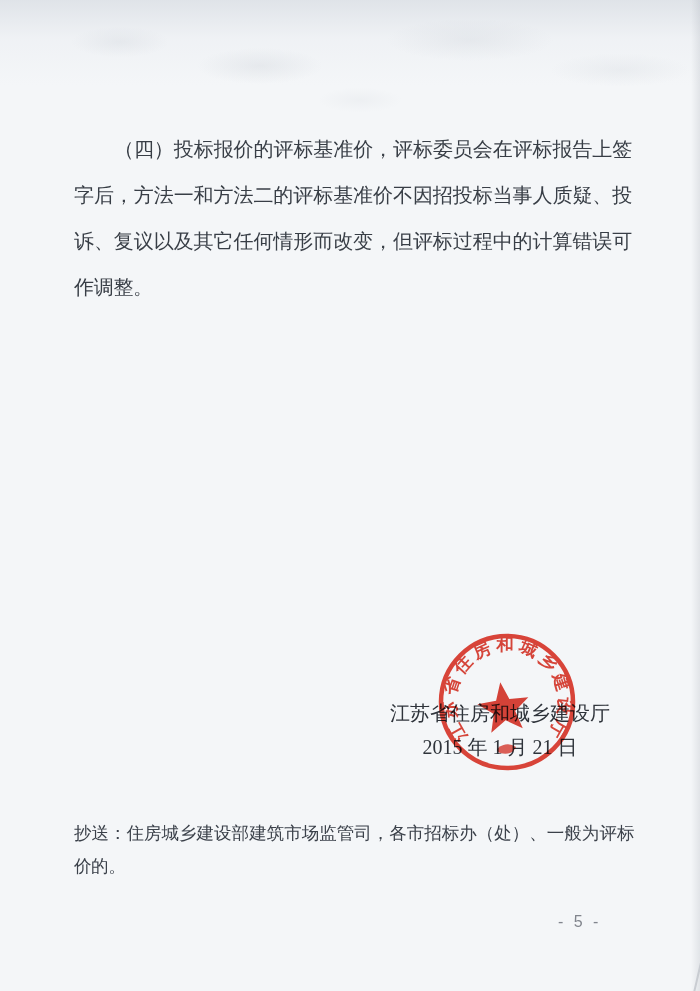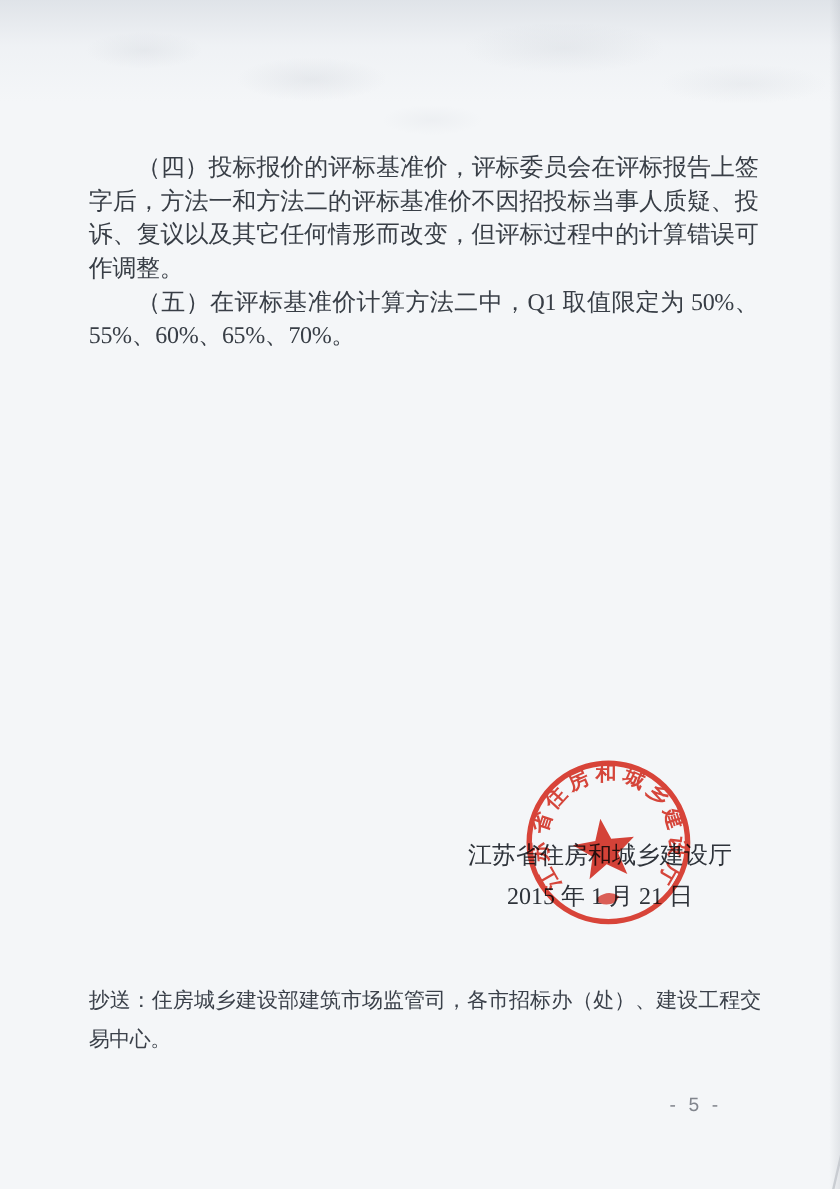--- a/index.html
+++ b/index.html
@@ -21,21 +21,21 @@
     position:absolute; right:0; top:0; width:9px; height:100%;
     background:linear-gradient(to left, rgba(150,156,166,.20), rgba(150,156,166,0));
   }
   .fold-line {
     position:absolute; right:6px; bottom:-6px; width:2px; height:160px;
     background:linear-gradient(rgba(140,146,156,0), rgba(140,146,156,.38));
     transform:rotate(13deg); transform-origin:bottom center;
   }
   .body-text {
     position:absolute; left:74px; top:126px; width:558px;
-    font-size:20px; line-height:28px; letter-spacing:-0.3px;
+    font-size:20px; line-height:46px; letter-spacing:-0.3px;
     color:#383e46;
     text-align:justify; text-justify:inter-ideograph;
   }
   .body-text p { margin:0; text-indent:2em; }
   .signature {
     position:absolute; left:380px; top:696px; width:240px;
     text-align:center; font-size:20px; line-height:34px; color:#2e333a;
     z-index:2;
   }
   .seal {
@@ -64,35 +64,34 @@
 </head>
 <body>
 
 <div class="page">
 
   <div class="edge-shade"></div>
   <div class="fold-line"></div>
 
   <div class="body-text">
     <p>（四）投标报价的评标基准价，评标委员会在评标报告上签字后，方法一和方法二的评标基准价不因招投标当事人质疑、投诉、复议以及其它任何情形而改变，但评标过程中的计算错误可作调整。</p>
-    <p>（五）在评标基准价计算方法二中，Q1 取值限定为 50%、55%、60%、65%、70%。</p>
   </div>
 
   <div class="signature">
     <div>江苏省住房和城乡建设厅</div>
     <div>2015 年 1 月 21 日</div>
   </div>
 
   <svg class="seal" width="146" height="146" viewBox="0 0 146 146" xmlns="http://www.w3.org/2000/svg">
     <circle class="seal-ring" cx="73" cy="73" r="66"></circle>
     <path id="sealArc" d="M 36.2,109.8 A 52,52 0 1 1 109.8,109.8" fill="none"></path>
     <text class="seal-text">
       <textPath href="#sealArc" startOffset="3">江苏省住房和城乡建设厅</textPath>
     </text>
     <polygon class="seal-star" transform="translate(70,80) rotate(-8)" points="0,-27 6.7,-9.2 25.7,-8.3 10.8,3.5 15.9,21.8 0,11.4 -15.9,21.8 -10.8,3.5 -25.7,-8.3 -6.7,-9.2"></polygon>
     <path class="seal-mark" d="M 64,119 q 9,-7 18,-1 q -4,9 -16,6 q -4,-2 -2,-5 z"></path>
   </svg>
 
-  <div class="cc-note">抄送：住房城乡建设部建筑市场监管司，各市招标办（处）、建设工程交易中心。</div>
+  <div class="cc-note">抄送：住房城乡建设部建筑市场监管司，各市招标办（处）、一般为评标价的。</div>
 
   <div class="page-number">- 5 -</div>
 
 </div>
 
 </body></html>

